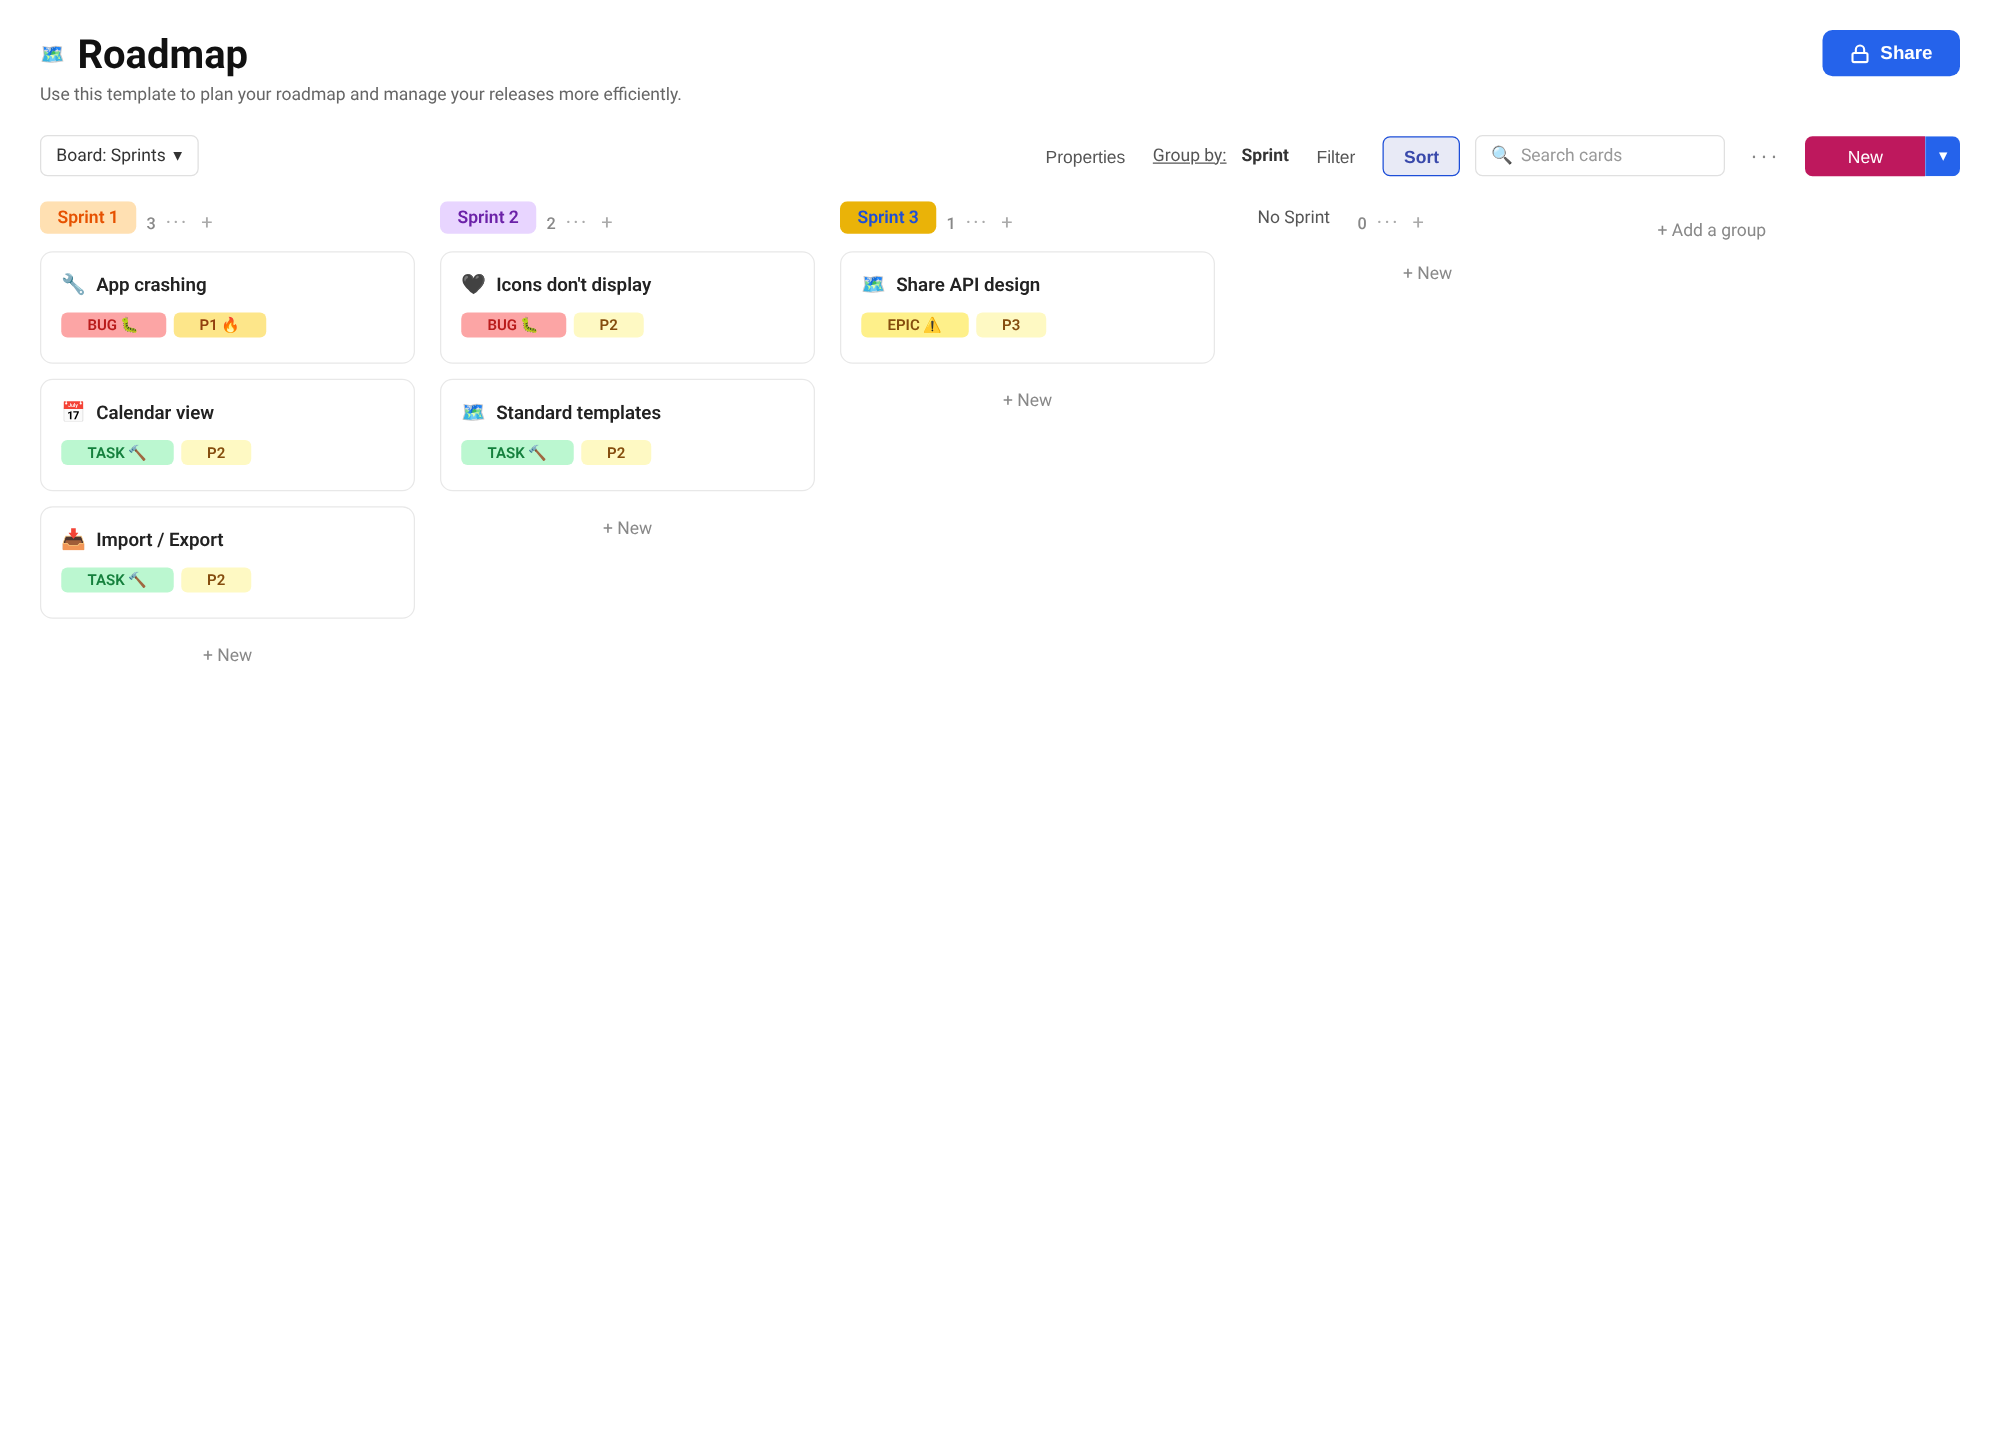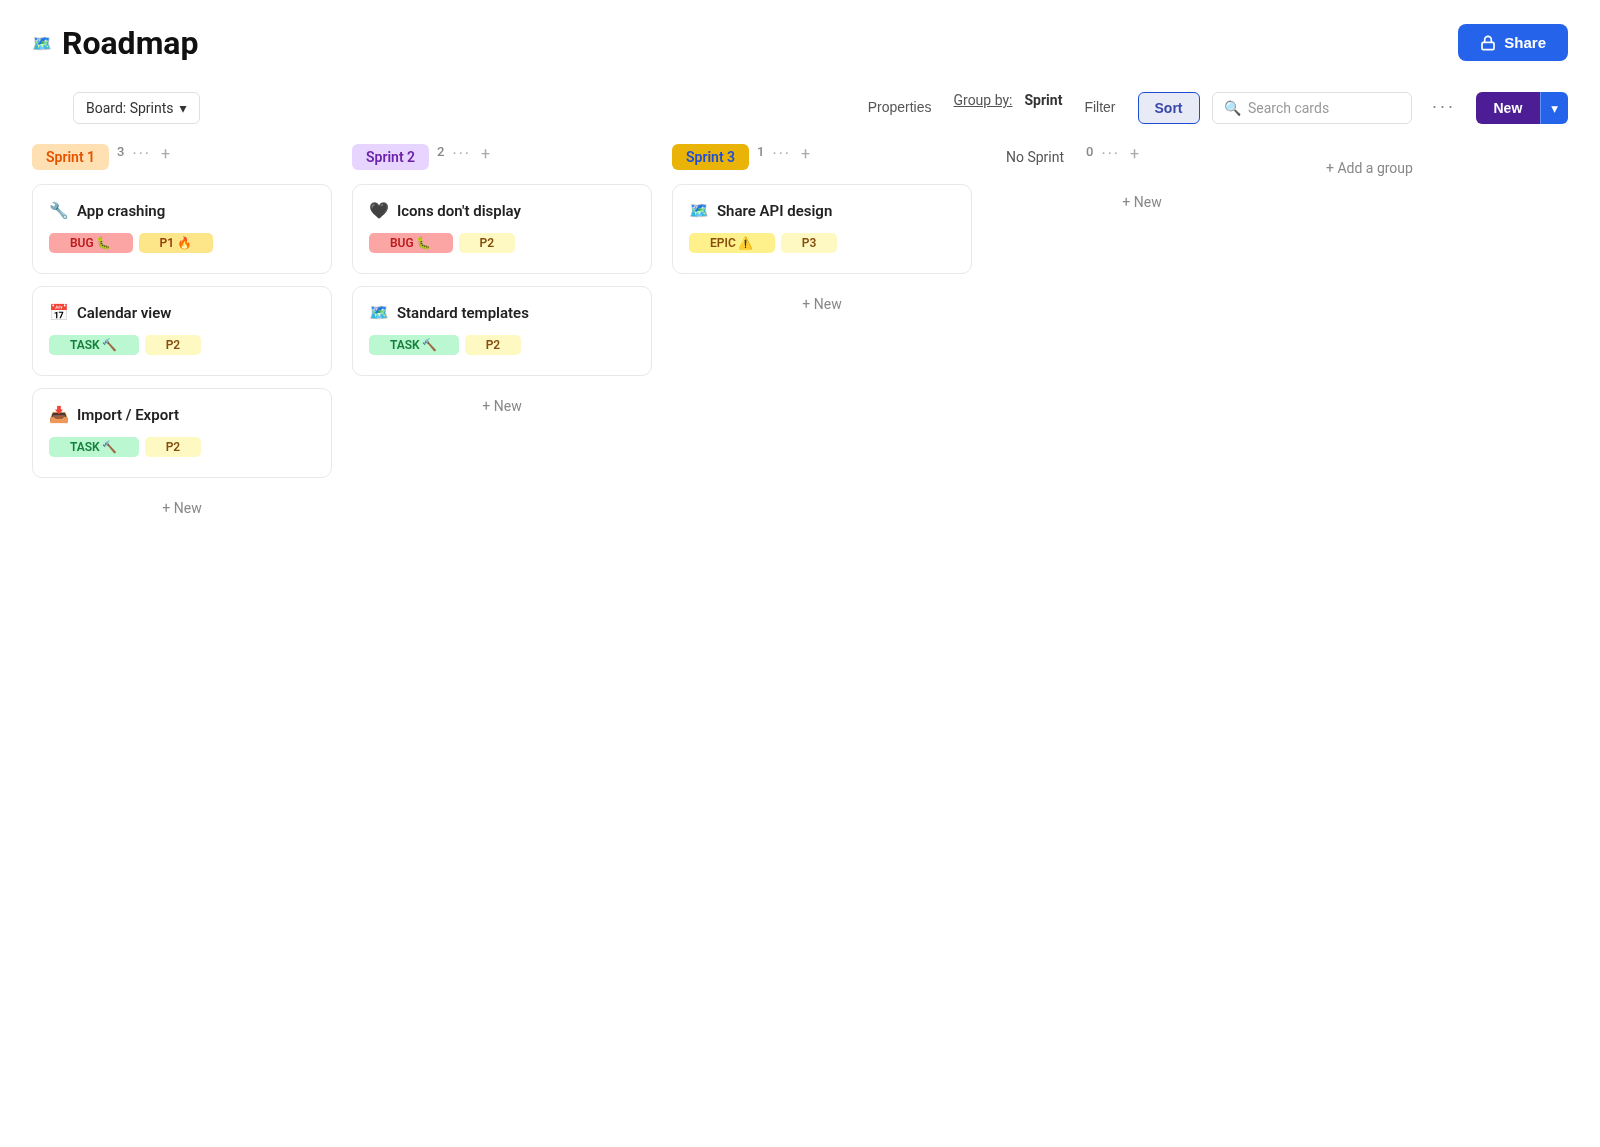--- a/index.html
+++ b/index.html
@@ -10,38 +10,38 @@
     
     .header { display: flex; align-items: flex-start; justify-content: space-between; margin-bottom: 24px; }
     .header-left { display: flex; flex-direction: column; }
     .title-row { display: flex; align-items: center; gap: 10px; margin-bottom: 6px; }
     .page-title { font-size: 32px; font-weight: 700; color: #111; }
     .page-subtitle { font-size: 14px; color: #666; }
     .share-btn { background: #2563eb; color: #fff; border: none; border-radius: 8px; padding: 10px 22px; font-size: 15px; font-weight: 600; cursor: pointer; display: flex; align-items: flex-end; gap: 8px; white-space: nowrap; }
     .share-btn svg { width: 16px; height: 16px; }
 
     
-    .toolbar { display: flex; align-items: flex-start; gap: 12px; margin-bottom: 20px; flex-wrap: wrap; margin-left: 41px; }
+    .toolbar { display: flex; align-items: center; gap: 12px; margin-bottom: 20px; flex-wrap: wrap; }
     .board-select { display: flex; align-items: center; gap: 6px; border: 1px solid #e0e0e0; border-radius: 6px; padding: 7px 12px; font-size: 14px; color: #333; cursor: pointer; background: #fff; }
     .toolbar-spacer { flex: 1; }
     .toolbar-btn { background: none; border: none; font-size: 14px; color: #555; cursor: pointer; padding: 7px 10px; }
     .groupby-label { font-size: 14px; color: #555; text-decoration: underline; }
     .groupby-value { font-size: 14px; font-weight: 700; color: #333; }
     .filter-btn { background: none; border: none; font-size: 14px; color: #555; cursor: pointer; padding: 7px 10px; }
     .sort-btn { background: #e8eaf6; border: 1px solid #1d4ed8; border-radius: 6px; padding: 7px 16px; font-size: 14px; color: #3949ab; font-weight: 600; cursor: pointer; }
     .search-box { display: flex; align-items: center; gap: 6px; border: 1px solid #e0e0e0; border-radius: 6px; padding: 7px 12px; font-size: 14px; color: #999; min-width: 200px; }
     .more-btn { background: none; border: none; font-size: 18px; color: #888; cursor: pointer; padding: 4px 8px; letter-spacing: 2px; }
     .new-btn-group { display: flex; align-items: stretch; }
-    .new-btn-main { background: #4c1d95; color: #fff; border: none; border-radius: 6px 0 0 6px; padding: 8px 18px; font-size: 14px; font-weight: 700; cursor: pointer; }
+    .new-btn-main { background: #be185d; color: #fff; border: none; border-radius: 6px 0 0 6px; padding: 8px 34px; font-size: 14px; font-weight: 400; cursor: pointer; }
     .new-btn-caret { background: #2563eb; color: #fff; border: none; border-left: 1px solid rgba(255,255,255,0.3); border-radius: 0 6px 6px 0; padding: 8px 10px; cursor: pointer; }
 
     
     .board { display: flex; gap: 20px; overflow-x: auto; align-items: flex-start; padding-bottom: 20px; }
     .column { min-width: 300px; width: 300px; flex-shrink: 0; }
-    .column-header { display: flex; align-items: flex-start; gap: 8px; margin-bottom: 14px; }
+    .column-header { display: flex; align-items: flex-end; gap: 8px; margin-bottom: 14px; }
     .sprint-badge { padding: 5px 14px; border-radius: 6px; font-size: 14px; font-weight: 600; }
     .sprint-badge.sprint1 { background: #ffe0b2; color: #e65100; }
     .sprint-badge.sprint2 { background: #e8d5ff; color: #6b21a8; }
     .sprint-badge.sprint3 { background: #eab308; color: #1d4ed8; }
     .sprint-badge.nosprint { background: transparent; color: #555; font-weight: 400; font-size: 14px; }
     .col-count { font-size: 13px; color: #888; font-weight: 500; }
     .col-dots { font-size: 16px; color: #aaa; cursor: pointer; letter-spacing: 2px; }
     .col-add { font-size: 16px; color: #aaa; cursor: pointer; padding: 0 2px; }
 
     
@@ -66,20 +66,21 @@
 <body>
 
 <div class="page">
 
   <div class="header">
     <div class="header-left">
       <div class="title-row">
         <span class="card-icon">🗺️</span>
         <h1 class="page-title">Roadmap</h1>
       </div>
+      <p class="page-subtitle">Use this template to plan your roadmap and manage your releases more efficiently.</p>
     </div>
     <button class="share-btn">
       <svg viewBox="0 0 24 24" fill="none" stroke="currentColor" stroke-width="2.5">
         <rect x="3" y="11" width="18" height="11" rx="2" ry="2"></rect>
         <path d="M7 11V7a5 5 0 0 1 10 0v4"></path>
       </svg>
       <span>Share</span>
     </button>
   </div>
 

